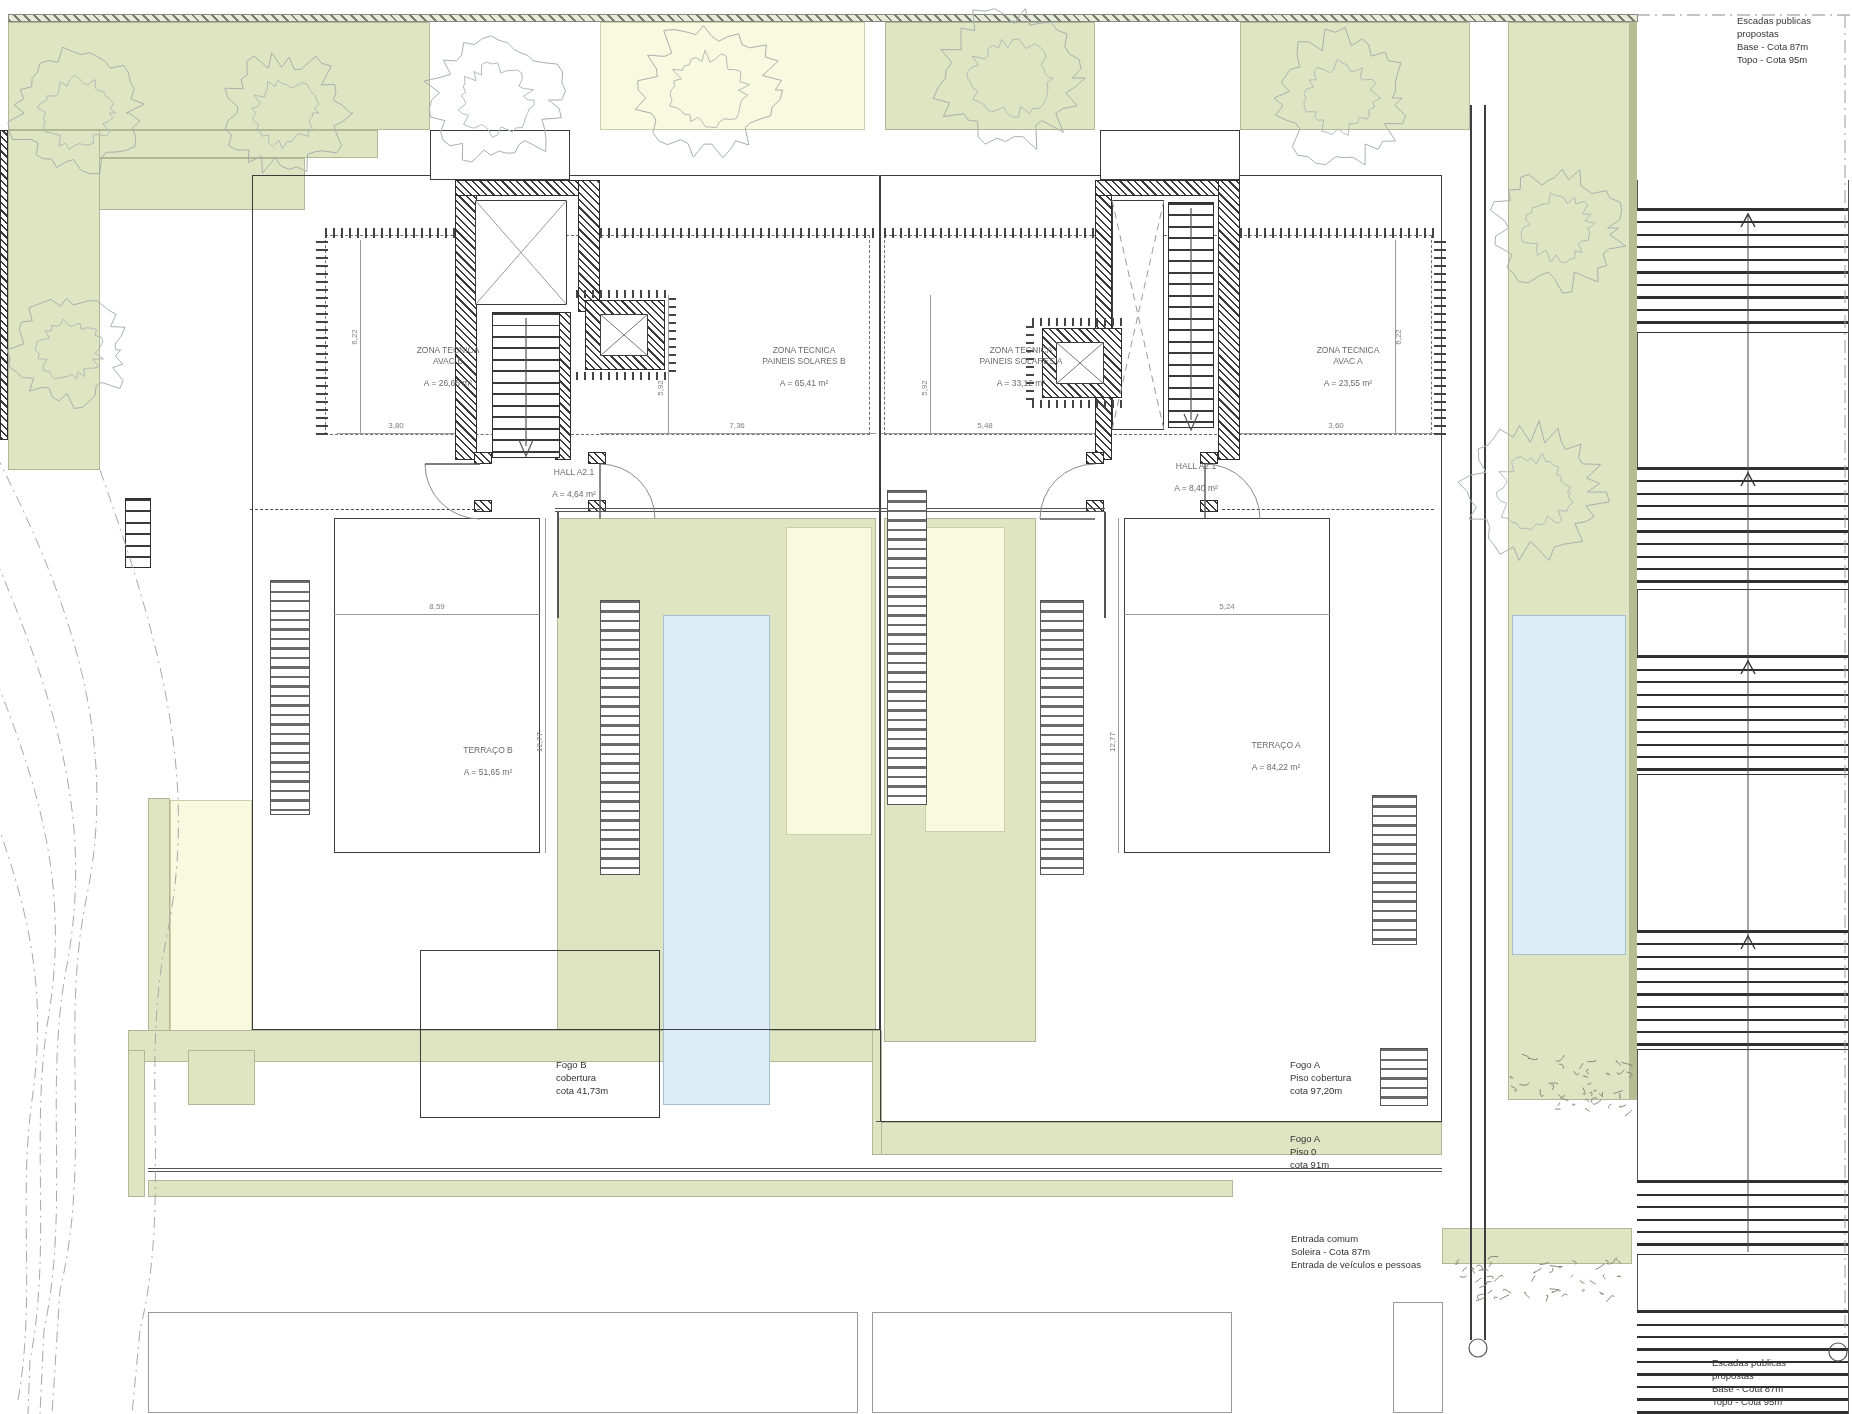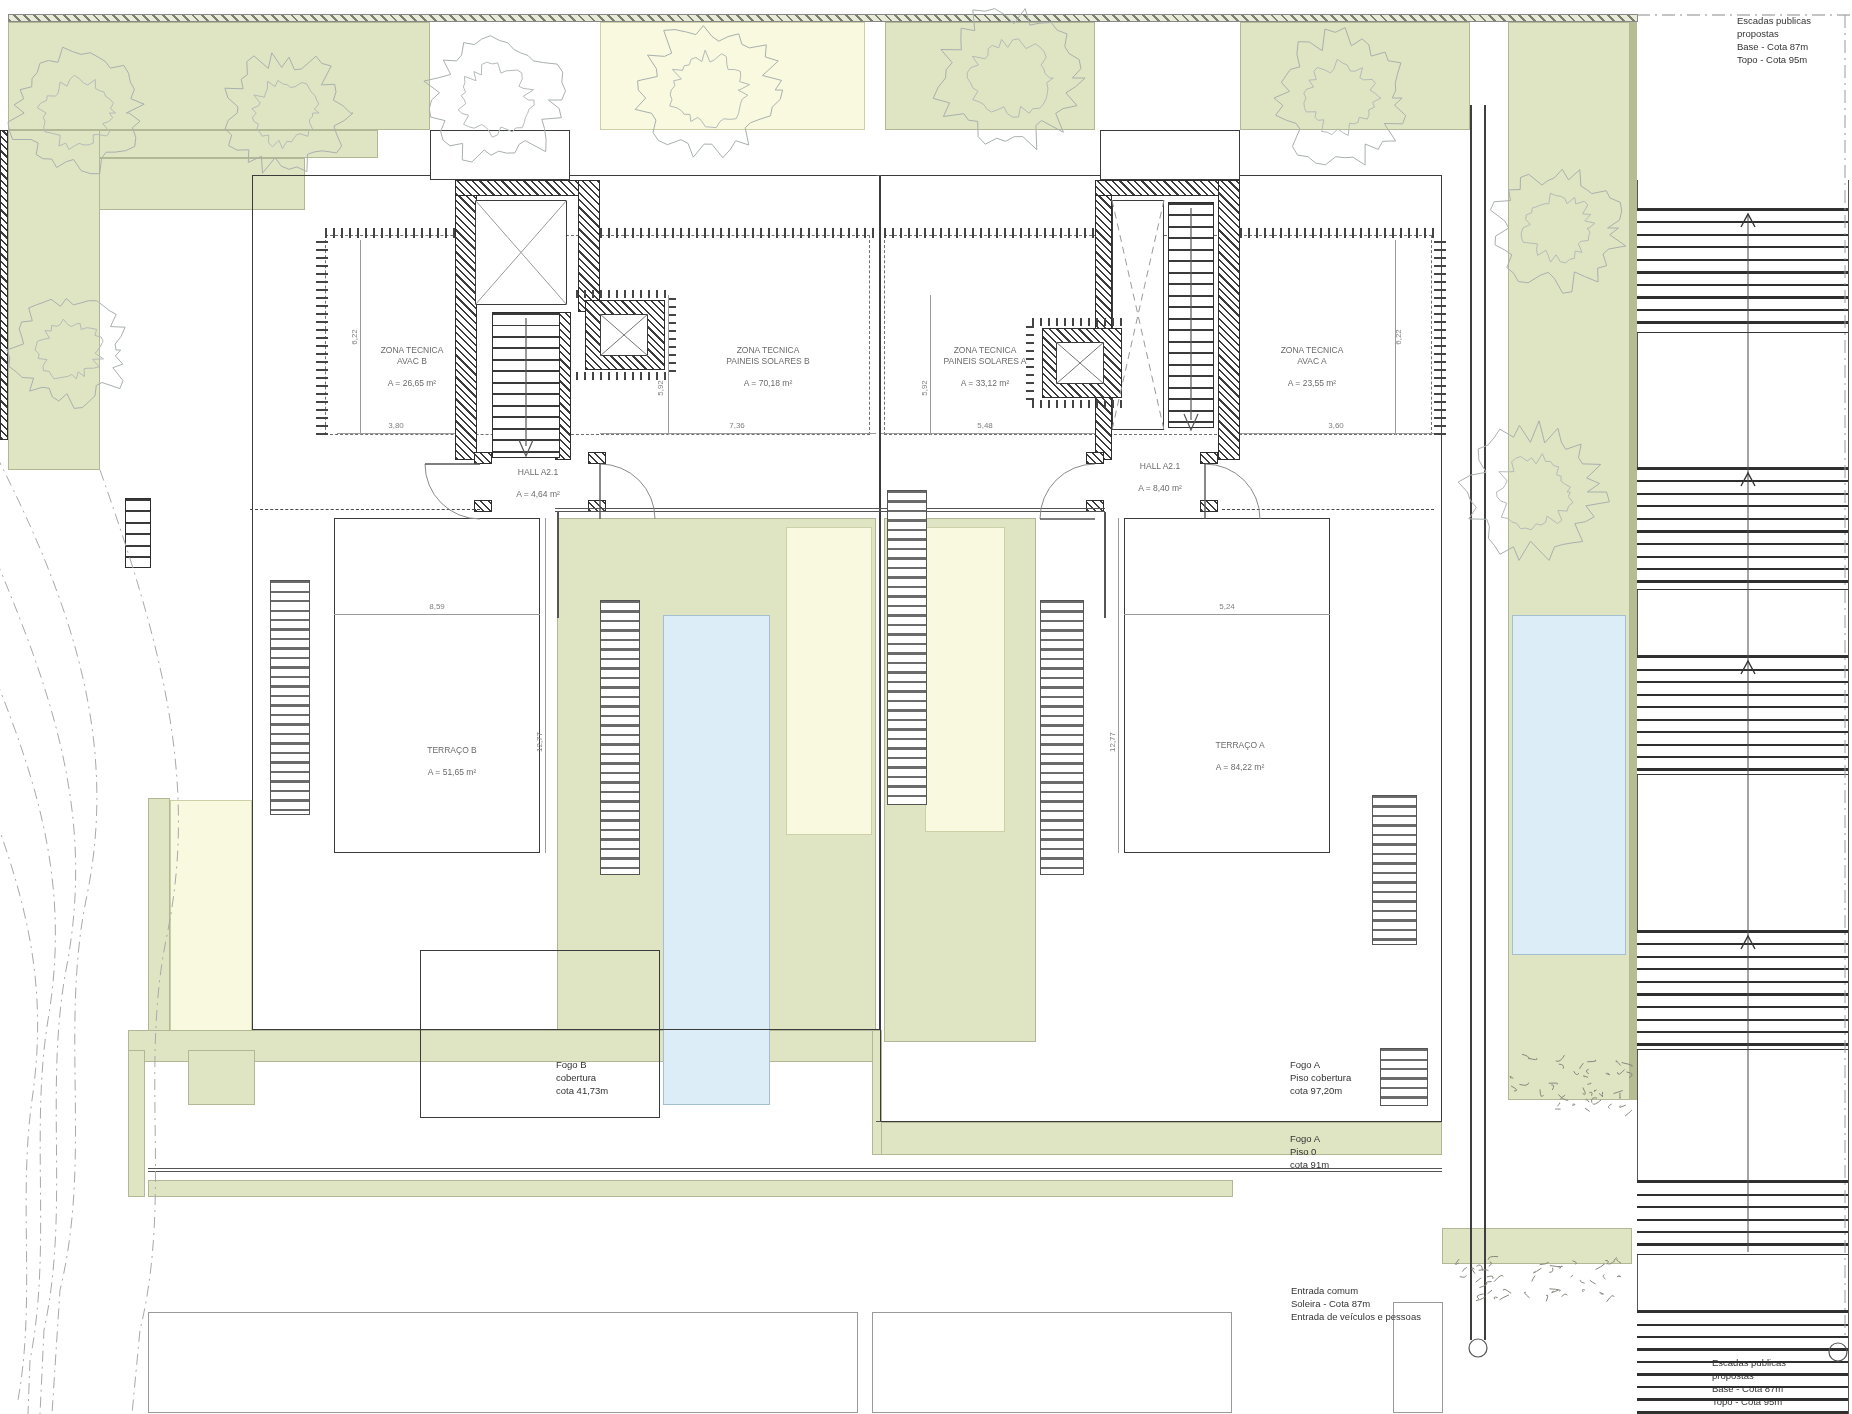--- a/index.html
+++ b/index.html
@@ -20,21 +20,21 @@
   .treads{background:#fff repeating-linear-gradient(180deg,#3a3a3a 0 1.6px,transparent 1.6px 11.5px);border:1px solid #2e2e2e;}
   .louv{background:#fff repeating-linear-gradient(180deg,#6b6b6b 0 2.2px,transparent 2.2px 9.5px);border:1px solid #555;}
   .flight{background:#fff repeating-linear-gradient(180deg,#2f2f2f 0 2px,transparent 2px 12.5px);border-top:1px solid #333;border-bottom:1px solid #333;}
   .hline2{border-top:1.2px solid #555;border-bottom:1.2px solid #555;background:transparent;}
   .dashline{border-top:1.4px dashed #4a4a4a;background:transparent;}
   .vl{background:#555;}
   .diml{background:#9b9b9b;}
   .rail{border-left:2px solid #3f3f3f;border-right:2px solid #3f3f3f;background:transparent;}
   .hatchband{background:repeating-linear-gradient(45deg,#7a7f70 0 2px,#e8ead8 2px 7px);border:1px solid #888;}
   .rlabel{position:absolute;transform:translate(-50%,-50%);text-align:center;font-size:8.5px;
-          color:#6a6a6a;line-height:1.3;white-space:pre-line;}
+          color:#6a6a6a;line-height:1.3;white-space:pre-line;margin-left:36px;}
   .rlabel .nm{white-space:pre-line;}
   .note{position:absolute;font-size:9.5px;color:#333;line-height:1.38;white-space:pre-line;}
   .dim{position:absolute;font-size:8px;color:#808080;transform:translate(-50%,-50%);}
   .dimv{position:absolute;font-size:8px;color:#808080;transform:translate(-50%,-50%) rotate(-90deg);}
   svg.overlay{position:absolute;left:0;top:0;pointer-events:none;}
 </style>
 </head>
 <body>
 
 <div class="plan">
@@ -201,21 +201,21 @@
     </svg>
 
   <div class="rlabel" style="left:412px;top:367px;">
     <div class="nm">ZONA TECNICA
 AVAC B</div>
     <div class="ar">A = 26,65 m²</div>
   </div>
   <div class="rlabel" style="left:768px;top:367px;">
     <div class="nm">ZONA TECNICA
 PAINEIS SOLARES B</div>
-    <div class="ar">A = 70,18 m²</div>
+    <div class="ar">A = 65,41 m²</div>
   </div>
   <div class="rlabel" style="left:985px;top:367px;">
     <div class="nm">ZONA TECNICA
 PAINEIS SOLARES A</div>
     <div class="ar">A = 33,12 m²</div>
   </div>
   <div class="rlabel" style="left:1312px;top:367px;">
     <div class="nm">ZONA TECNICA
 AVAC A</div>
     <div class="ar">A = 23,55 m²</div>
@@ -239,21 +239,21 @@
 
   <div class="note" style="left:556px;top:1058px;">Fogo B
 cobertura
 cota 41,73m</div>
   <div class="note" style="left:1290px;top:1058px;">Fogo A
 Piso cobertura
 cota 97,20m</div>
   <div class="note" style="left:1290px;top:1132px;">Fogo A
 Piso 0
 cota 91m</div>
-  <div class="note" style="left:1291px;top:1284px;">Entrada comum
+  <div class="note" style="left:1291px;top:1232px;">Entrada comum
 Soleira - Cota 87m
 Entrada de veículos e pessoas</div>
   <div class="note" style="left:1737px;top:14px;">Escadas publicas
 propostas
 Base - Cota 87m
 Topo - Cota 95m</div>
   <div class="note" style="left:1712px;top:1356px;">Escadas publicas
 propostas
 Base - Cota 87m
 Topo - Cota 95m</div>

